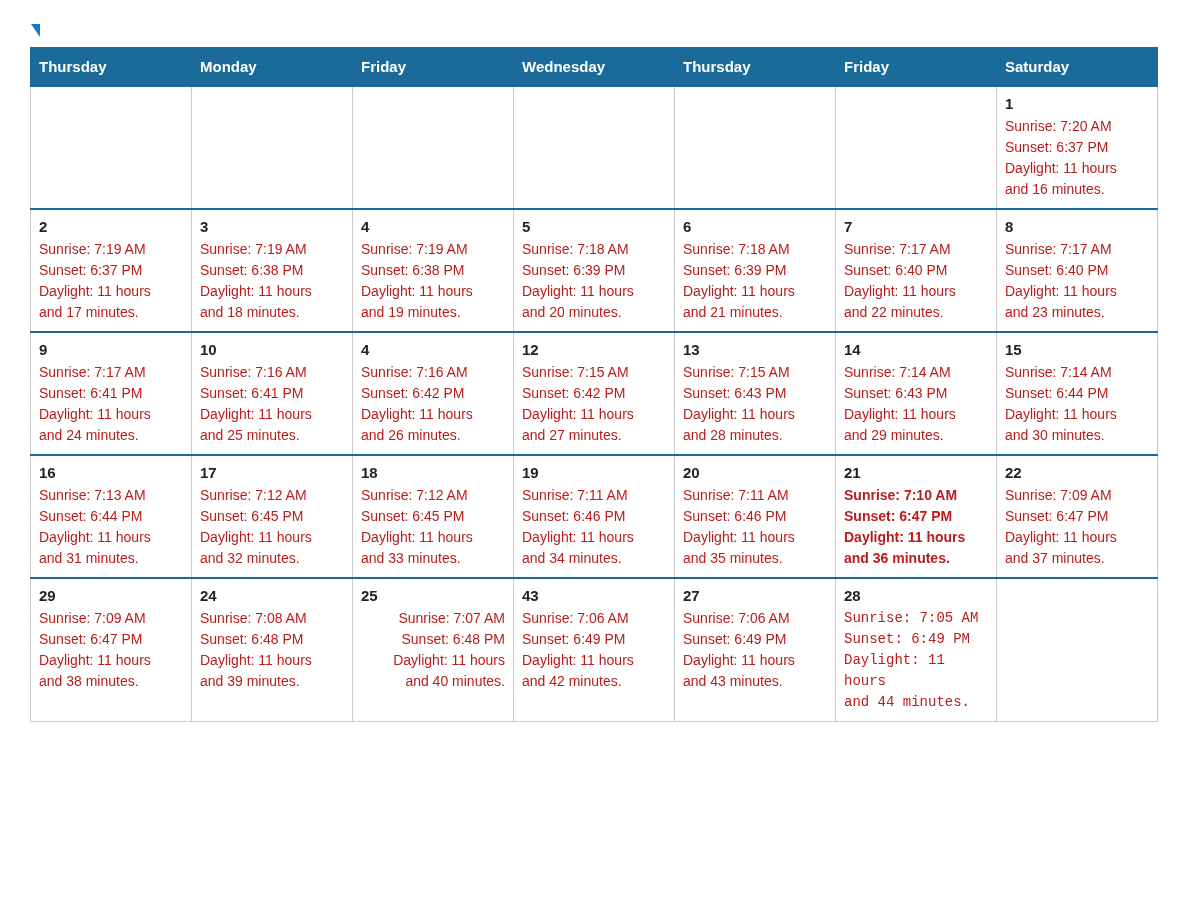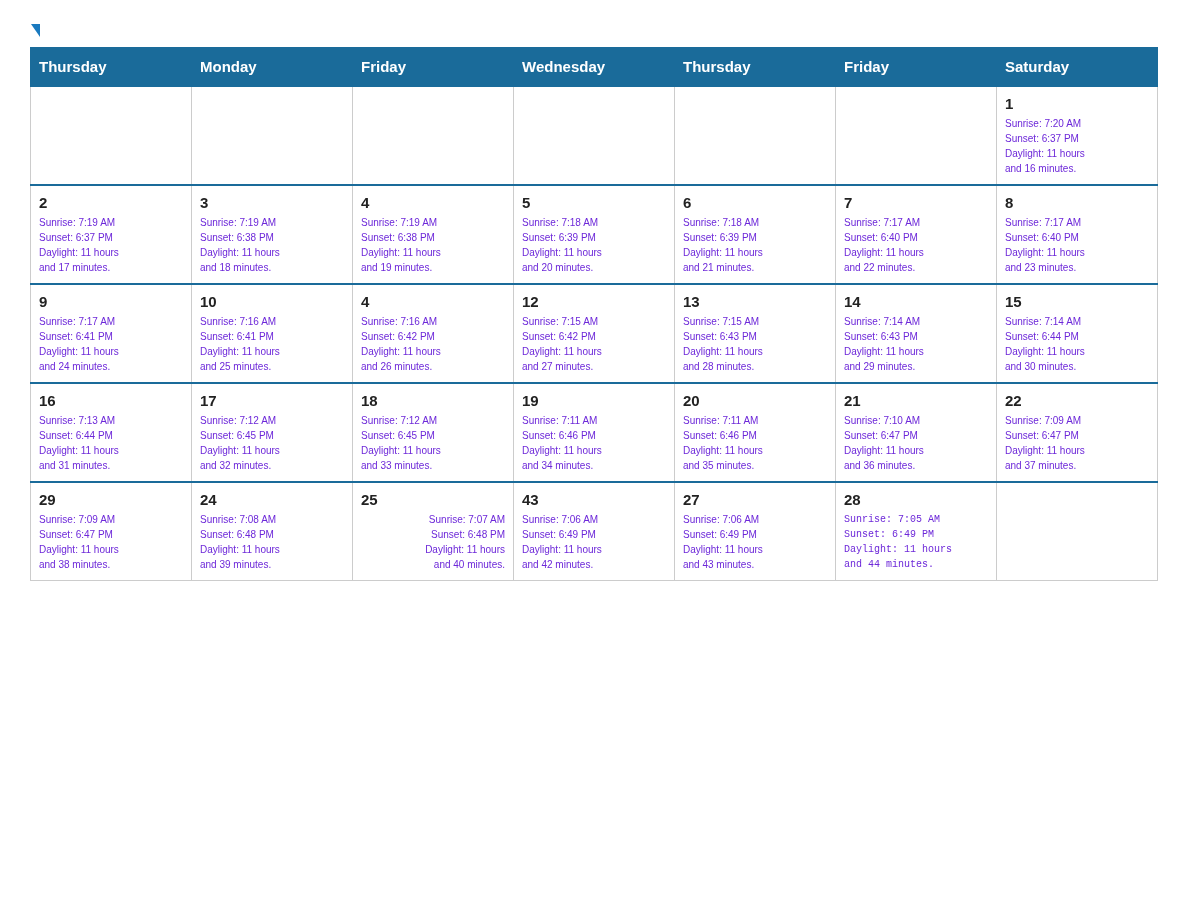--- a/index.html
+++ b/index.html
@@ -64,22 +64,22 @@
       border-top: 2px solid #1a6b9a;
     }
     .day-number {
       font-size: 15px;
       font-weight: bold;
       color: #222;
       display: block;
       margin-bottom: 4px;
     }
     .day-info {
-      font-size: 10px;
-      color: #6d28d9;
+      font-size: 14px;
+      color: #b91c1c;
       line-height: 1.5;
     }
     .empty-cell {
       background: #f9f9f9;
     }
     .logo-row {
       display: flex;
       align-items: center;
       gap: 0px;
     }
@@ -284,21 +284,21 @@
         </td>
         <td>
           <span class="day-number">20</span>
           <div class="day-info" style="white-space: pre-line;">Sunrise: 7:11 AM
 Sunset: 6:46 PM
 Daylight: 11 hours
 and 35 minutes.</div>
         </td>
         <td>
           <span class="day-number">21</span>
-          <div class="day-info" style="white-space: pre-line;">Sunrise: 7:10 AM
+          <div class="day-info" style="white-space: pre-line; font-weight: bold;">Sunrise: 7:10 AM
 Sunset: 6:47 PM
 Daylight: 11 hours
 and 36 minutes.</div>
         </td>
         <td>
           <span class="day-number">22</span>
           <div class="day-info" style="white-space: pre-line;">Sunrise: 7:09 AM
 Sunset: 6:47 PM
 Daylight: 11 hours
 and 37 minutes.</div>

